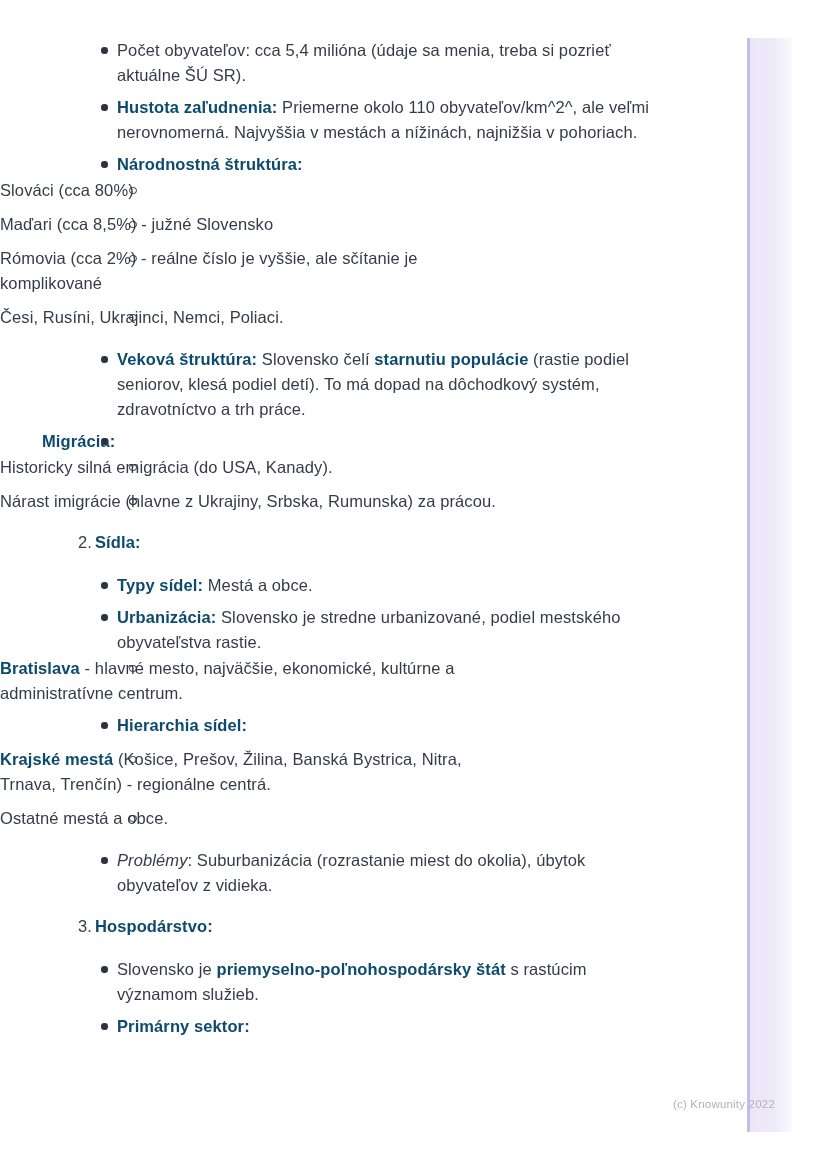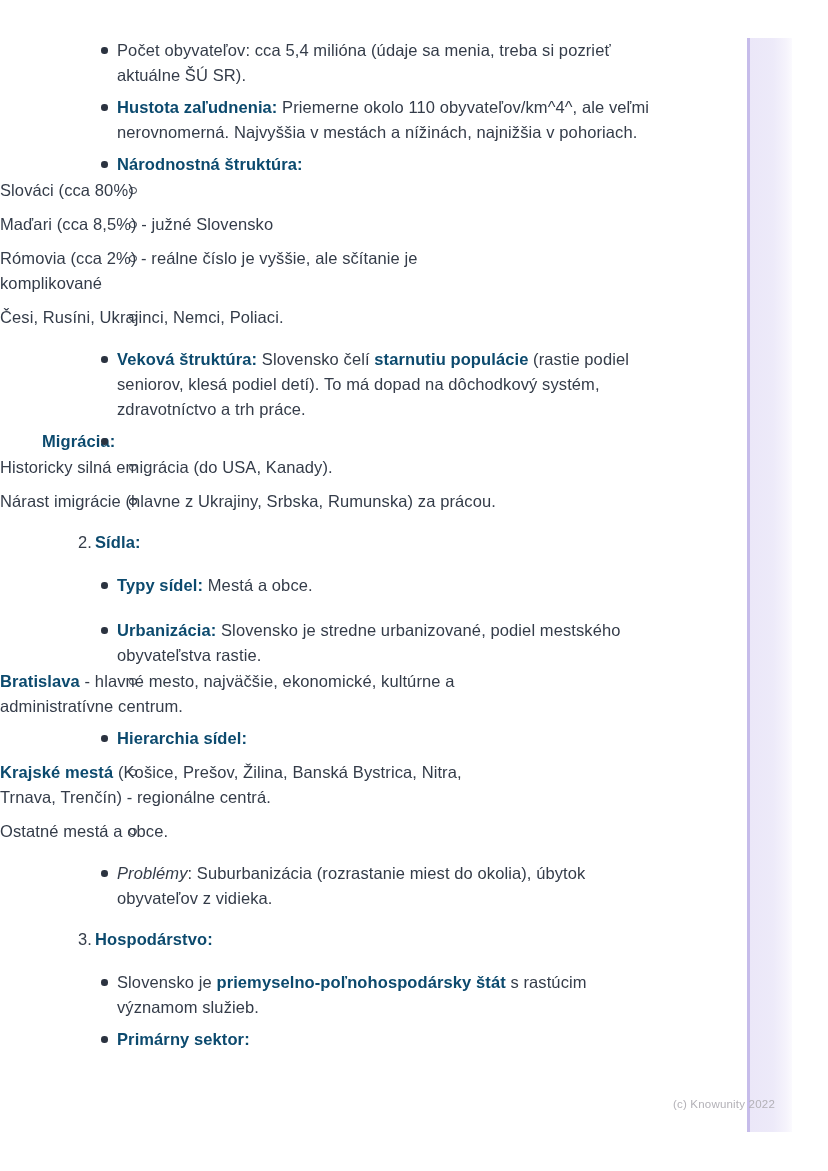--- a/index.html
+++ b/index.html
@@ -87,38 +87,38 @@
     z-index: 5;
   }
 </style>
 </head>
 <body>
 
 <div class="page">
   <div id="doc">
       <div class="block l1" style="margin-top: 0px;"><span class="marker-dot"></span><span><span>Počet obyvateľov: cca 5,4 milióna (údaje sa menia, treba si pozrieť
 aktuálne ŠÚ SR).</span></span></div>
-      <div class="block l1" style="margin-top: 7px;"><span class="marker-dot"></span><span><strong>Hustota zaľudnenia:</strong><span> Priemerne okolo 110 obyvateľov/km^4^, ale veľmi
+      <div class="block l1" style="margin-top: 7px;"><span class="marker-dot"></span><span><strong>Hustota zaľudnenia:</strong><span> Priemerne okolo 110 obyvateľov/km^2^, ale veľmi
 nerovnomerná. Najvyššia v mestách a nížinách, najnižšia v pohoriach.</span></span></div>
       <div class="block l1" style="margin-top: 7px;"><span class="marker-dot"></span><span><strong>Národnostná štruktúra:</strong></span></div>
       <div class="block l2" style="margin-top: 1px;"><span class="marker-ring"></span><span><span>Slováci (cca 80%)</span></span></div>
       <div class="block l2" style="margin-top: 9px;"><span class="marker-ring"></span><span><span>Maďari (cca 8,5%) - južné Slovensko</span></span></div>
       <div class="block l2" style="margin-top: 9px;"><span class="marker-ring"></span><span><span>Rómovia (cca 2%) - reálne číslo je vyššie, ale sčítanie je
 komplikované</span></span></div>
       <div class="block l2" style="margin-top: 9px;"><span class="marker-ring"></span><span><span>Česi, Rusíni, Ukrajinci, Nemci, Poliaci.</span></span></div>
       <div class="block l1" style="margin-top: 17px;"><span class="marker-dot"></span><span><strong>Veková štruktúra:</strong><span> Slovensko čelí </span><strong>starnutiu populácie</strong><span> (rastie podiel
 seniorov, klesá podiel detí). To má dopad na dôchodkový systém,
 zdravotníctvo a trh práce.</span></span></div>
       <div class="block l1" style="margin-top: 7px; padding-left: 42px;"><span class="marker-dot"></span><span><strong>Migrácia:</strong></span></div>
       <div class="block l2" style="margin-top: 1px;"><span class="marker-ring"></span><span><span>Historicky silná emigrácia (do USA, Kanady).</span></span></div>
       <div class="block l2" style="margin-top: 9px;"><span class="marker-ring"></span></div>
       <div class="block l2" style="margin-top: 9px;"><span class="marker-ring"></span><span><span>Nárast imigrácie (hlavne z Ukrajiny, Srbska, Rumunska) za prácou.</span></span></div>
       <div class="block num" style="margin-top: 16px;"><span class="marker-num">2.</span><span><strong>Sídla:</strong></span></div>
       <div class="block l1" style="margin-top: 18px;"><span class="marker-dot"></span><span><strong>Typy sídel:</strong><span> Mestá a obce.</span></span></div>
-      <div class="block l1" style="margin-top: 20px;"><span class="marker-dot"></span><span><strong>Urbanizácia:</strong><span> Slovensko je stredne urbanizované, podiel mestského
+      <div class="block l1" style="margin-top: 7px;"><span class="marker-dot"></span><span><strong>Urbanizácia:</strong><span> Slovensko je stredne urbanizované, podiel mestského
 obyvateľstva rastie.</span></span></div>
       <div class="block l2" style="margin-top: 1px;"><span class="marker-ring"></span><span><strong>Bratislava</strong><span> - hlavné mesto, najväčšie, ekonomické, kultúrne a
 administratívne centrum.</span></span></div>
       <div class="block l1" style="margin-top: 7px;"><span class="marker-dot"></span><span><strong>Hierarchia sídel:</strong></span></div>
       <div class="block l2" style="margin-top: 9px;"><span class="marker-ring"></span><span><strong>Krajské mestá</strong><span> (Košice, Prešov, Žilina, Banská Bystrica, Nitra,
 Trnava, Trenčín) - regionálne centrá.</span></span></div>
       <div class="block l2" style="margin-top: 9px;"><span class="marker-ring"></span><span><span>Ostatné mestá a obce.</span></span></div>
       <div class="block l1" style="margin-top: 17px;"><span class="marker-dot"></span><span><em>Problémy</em><span>: Suburbanizácia (rozrastanie miest do okolia), úbytok
 obyvateľov z vidieka.</span></span></div>
       <div class="block num" style="margin-top: 16px;"><span class="marker-num">3.</span><span><strong>Hospodárstvo:</strong></span></div>

